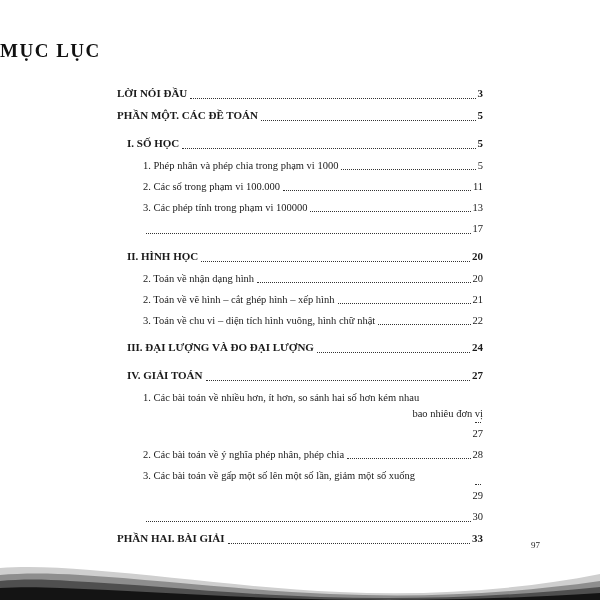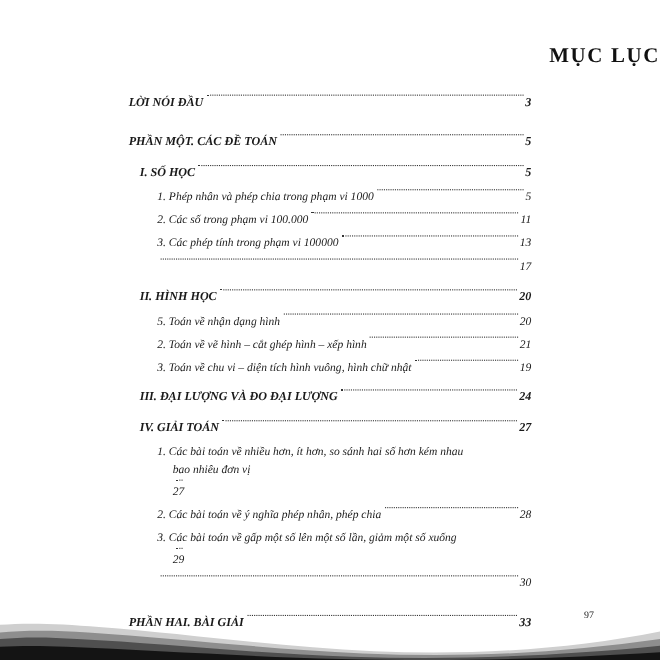--- a/index.html
+++ b/index.html
@@ -23,41 +23,40 @@
   }
   .content {
     position: absolute;
     left: 0;
     top: 0;
     width: 600px;
     padding-top: 40px;
     box-sizing: border-box;
   }
   .toc-title {
-    text-align: right;
+    text-align: left;
     font-size: 19px;
     letter-spacing: 1.5px;
     font-weight: bold;
     font-variant: small-caps;
     color: #111;
     margin-bottom: 24px;
     font-family: "Liberation Serif", serif;
   }
   .toc {
     width: 366px;
     margin: 0 auto;
     padding-left: 0px;
   }
   .row {
     display: flex;
-    align-items: flex-start;
+    align-items: flex-end;
     font-size: 10.5px;
     line-height: 1.45;
     color: #1a1a1a;
-    font-style: italic;
   }
   .row .label {
     white-space: pre-wrap;
   }
   .row .dots {
     flex: 1 1 auto;
     border-bottom: 1px dotted #333;
     margin: 0 2px 3px 3px;
     min-width: 6px;
     height: 0px;
@@ -83,26 +82,26 @@
     padding-left: 26px;
     margin-top: 6px;
     font-size: 10.5px;
   }
   .lvl2-cont {
     padding-left: 40px;
     margin-top: 1px;
     font-size: 10.5px;
     flex-direction: column;
   }
-  .gap-lg { margin-top: 20px; }
+  .gap-lg { margin-top: 6px; }
   .gap-md { margin-top: 16px; }
   .footer-num {
     position: absolute;
     right: 60px;
-    bottom: 36px;
+    bottom: 50px;
     font-size: 9px;
     color: #222;
   }
   
   .swoosh-wrap {
     position: absolute;
     left: 0;
     bottom: 0;
     width: 600px;
     height: 66px;
@@ -150,33 +149,33 @@
         <div class="row lvl2">
           <span class="dots"></span>
           <span class="page-no">17</span>
         </div>
         <div class="row lvl1">
           <span class="label">II. HÌNH HỌC</span>
           <span class="dots"></span>
           <span class="page-no">20</span>
         </div>
         <div class="row lvl2">
-          <span class="label">5. Toán về nhận dạng hình</span>
+          <span class="label">2. Toán về nhận dạng hình</span>
           <span class="dots"></span>
           <span class="page-no">20</span>
         </div>
         <div class="row lvl2">
           <span class="label">2. Toán về vẽ hình – cắt ghép hình – xếp hình</span>
           <span class="dots"></span>
           <span class="page-no">21</span>
         </div>
         <div class="row lvl2">
           <span class="label">3. Toán về chu vi – diện tích hình vuông, hình chữ nhật</span>
           <span class="dots"></span>
-          <span class="page-no">19</span>
+          <span class="page-no">22</span>
         </div>
         <div class="row lvl1">
           <span class="label">III. ĐẠI LƯỢNG VÀ ĐO ĐẠI LƯỢNG</span>
           <span class="dots"></span>
           <span class="page-no">24</span>
         </div>
         <div class="row lvl1">
           <span class="label">IV. GIẢI TOÁN</span>
           <span class="dots"></span>
           <span class="page-no">27</span>

